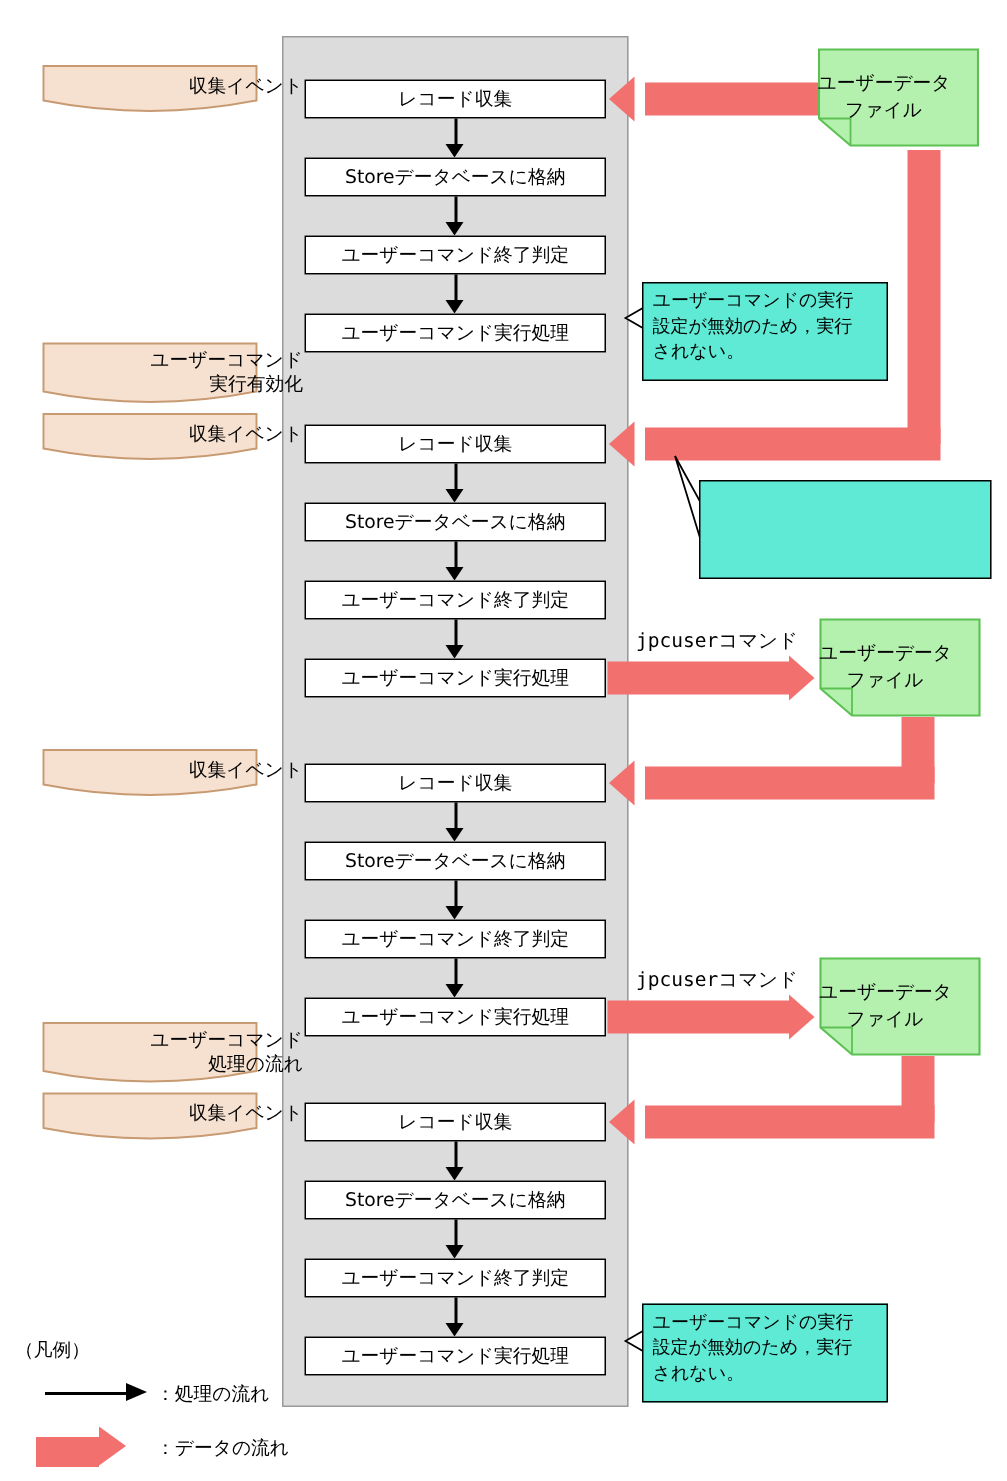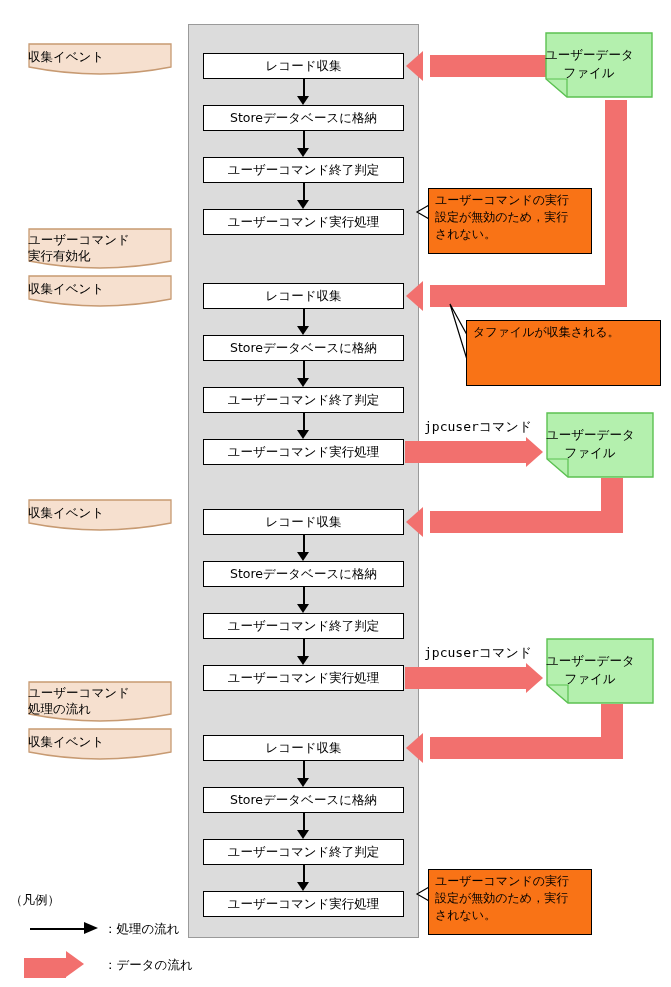--- a/index.html
+++ b/index.html
@@ -40,22 +40,23 @@
   }
 
   
   .event-banner{
     left:28px;width:144px;
     color:#000;font-size:12.5px;text-align:center;white-space:nowrap;
   }
   .event-banner svg{position:absolute;left:0;top:0;}
   .event-banner .eb-text{
     position:absolute;left:0;top:0;width:144px;
-    display:flex;flex-direction:column;align-items:flex-start;justify-content:flex-start;
+    display:flex;flex-direction:column;align-items:flex-end;justify-content:flex-start;
     line-height:16px;
+    padding-left:30px;
   }
 
   
   .data-note{
     width:108px;height:66px;
     font-size:12.5px;color:#000;text-align:center;white-space:nowrap;
   }
   .data-note svg{position:absolute;left:0;top:0;}
   .data-note .dn-text{
     position:absolute;left:0;top:14px;width:88px;line-height:18px;
@@ -69,21 +70,21 @@
     border-right:17px solid #f2706e;
   }
   .red-head-right{
     width:0;height:0;
     border-top:15px solid transparent;border-bottom:15px solid transparent;
     border-left:17px solid #f2706e;
   }
 
   
   .callout{
-    background:#f97316;border:1.5px solid #000;
+    background:#5eead4;border:1.5px solid #000;
     font-size:12px;color:#000;line-height:17px;
     padding:3px 5px 3px 6px;
   }
 
   
   .cmd-label{
     font-family:"DejaVu Sans Mono","Liberation Mono",monospace;
     font-size:13px;color:#000;white-space:nowrap;letter-spacing:0px;
   }
 
@@ -241,21 +242,20 @@
     <div>されない。</div>
   </div>
 
   <div class="abs" style="left:436px;top:300px;width:50px;height:80px;">
     <svg width="50" height="80" viewBox="0 0 50 80">
       <path d="M14,4 L36,44 L36,76 Z" fill="#ffffff" stroke="#000000" stroke-width="1.2"></path>
       <line x1="36" y1="44" x2="36" y2="76" stroke="#ffffff" stroke-width="2.2"></line>
     </svg>
   </div>
   <div class="abs callout" style="left:466px;top:320px;width:195px;height:66px;">
-    <div>タファイルが収集される。</div>
   </div>
 
   <div class="abs red-bar" style="left:405px;top:441px;width:121px;height:22px;"></div>
   <div class="abs red-head-right" style="left:526px;top:437px;"></div>
   <div class="abs cmd-label" style="left:424px;top:418px;">jpcuserコマンド</div>
 
   <div class="abs data-note" style="left:546px;top:412px;">
     <svg width="108" height="66" viewBox="0 0 108 66">
       <path d="M1,1 H107 V65 H22 L1,47 Z" fill="#b4f0ae" stroke="#5cc152" stroke-width="1.4"></path>
       <path d="M1,47 H22 V65" fill="none" stroke="#5cc152" stroke-width="1.2"></path>

